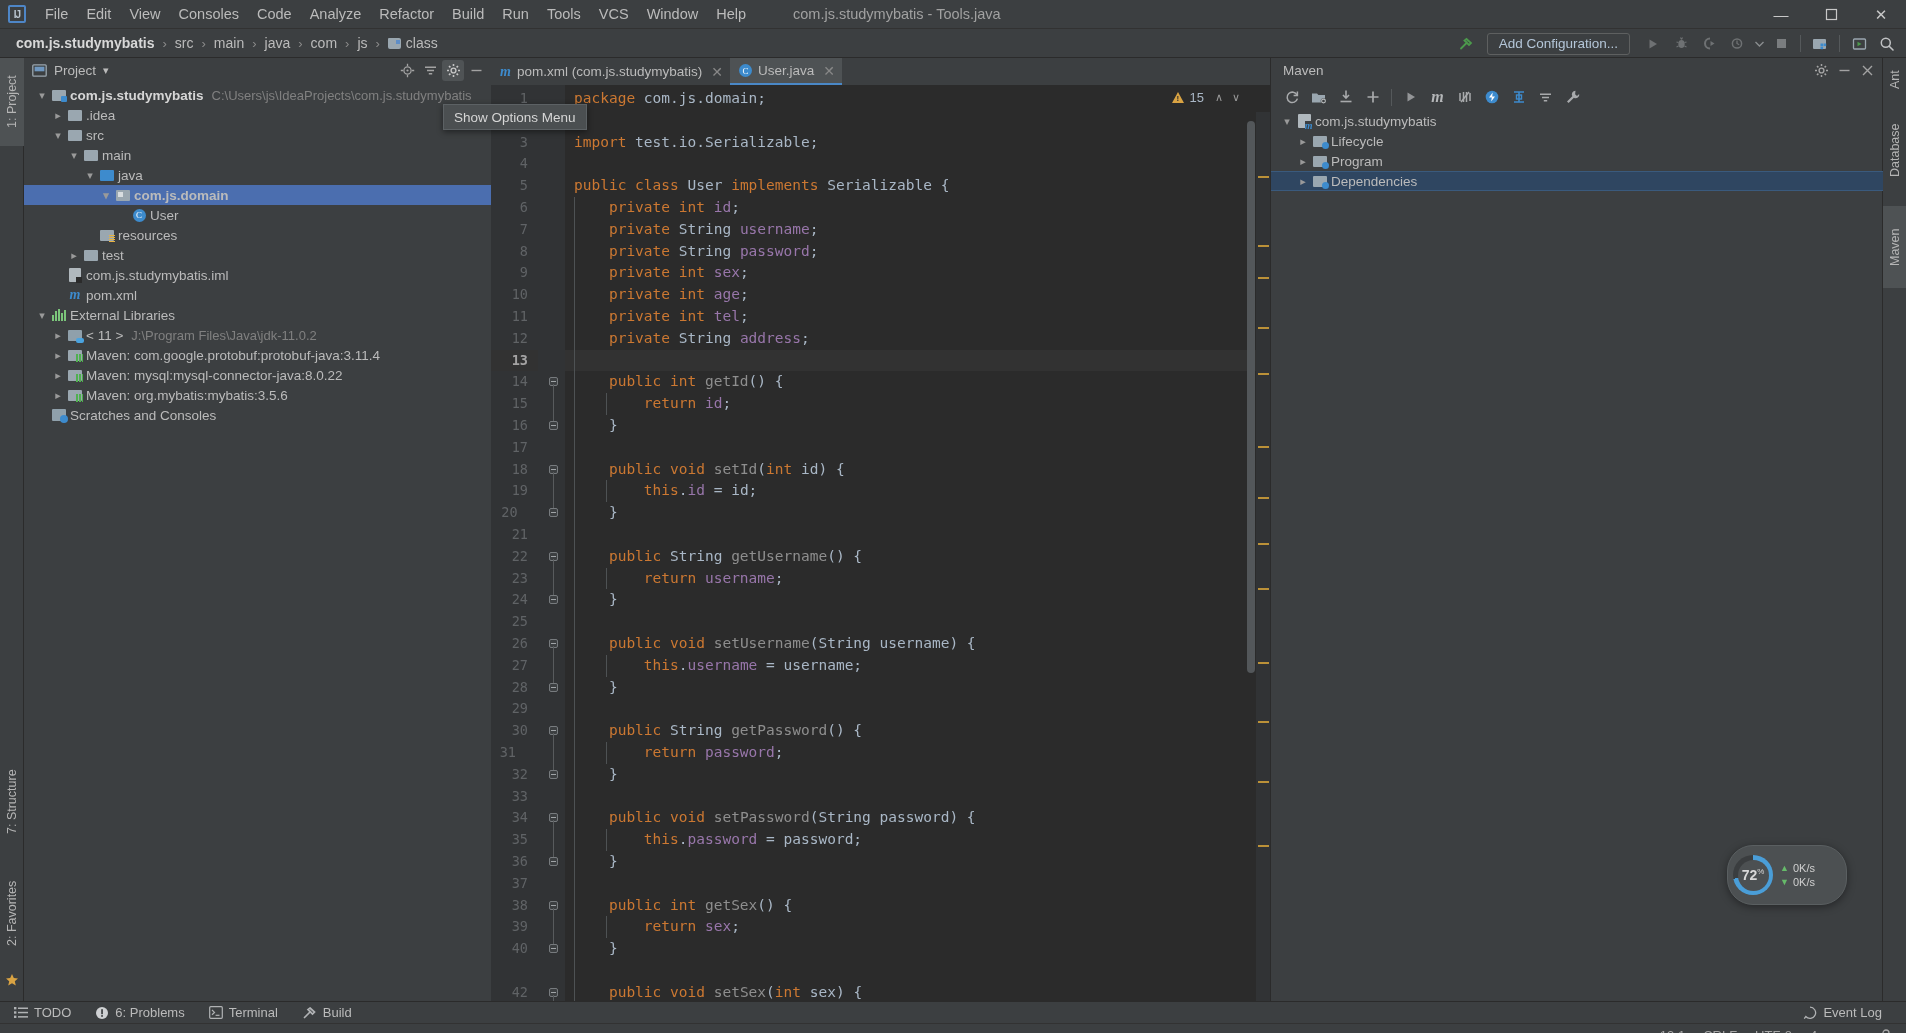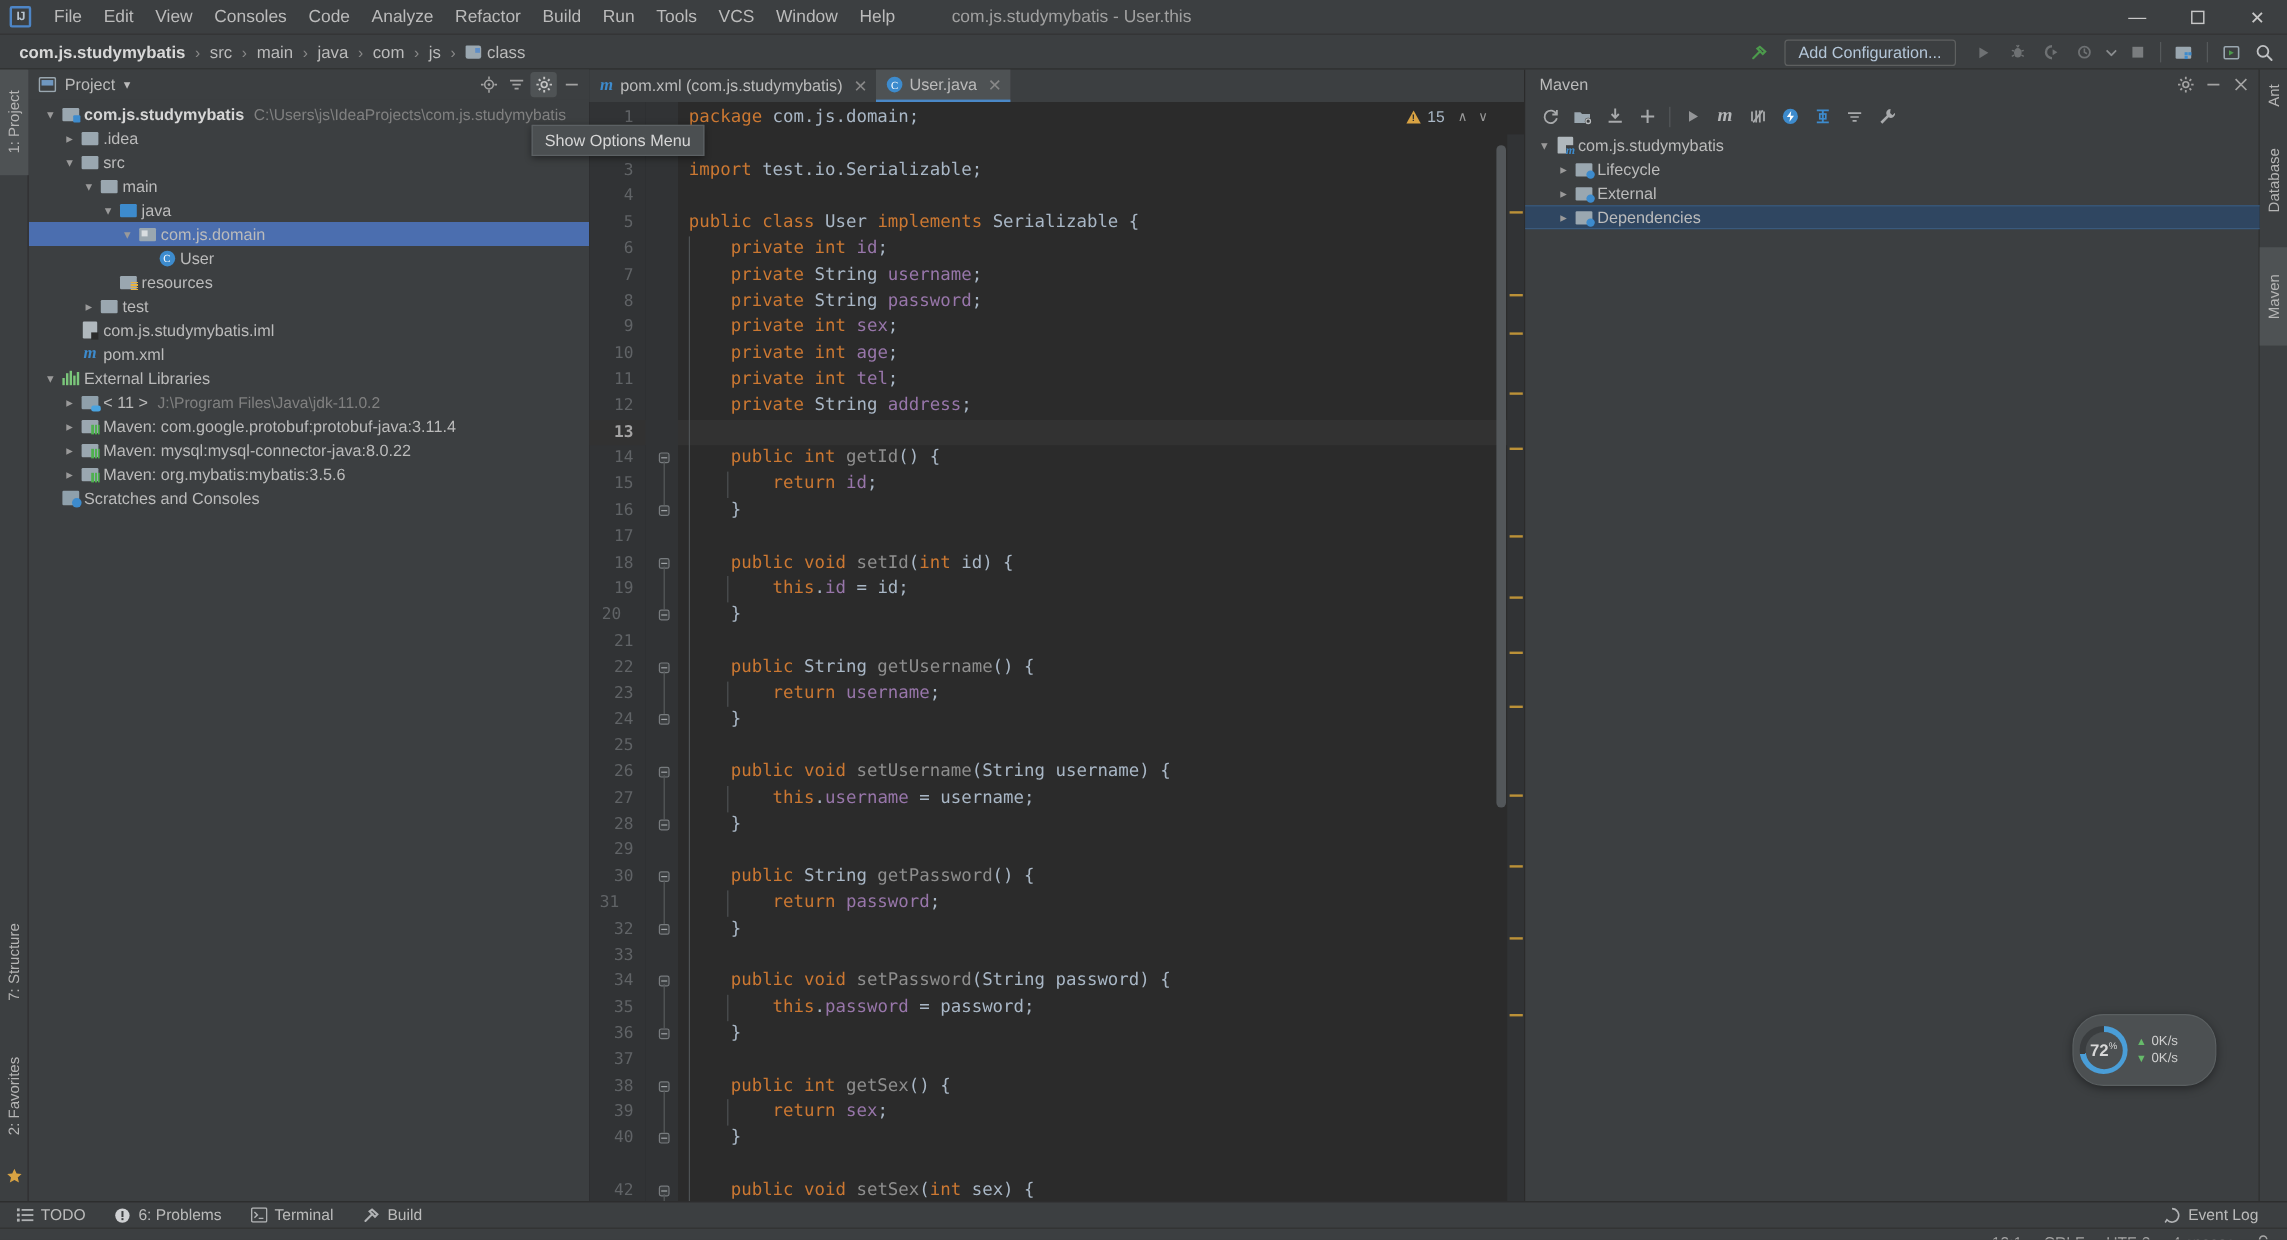--- a/index.html
+++ b/index.html
@@ -119,21 +119,21 @@
   .phi.pressed { background: #4f5355; border-radius: 3px; }
   .tree {
     position: absolute; top: 25px; left: 0; width: 467px; height: 918px;
     background: #3c3f41; overflow: hidden; padding-top: 2px;
   }
   .trow {
     height: 20px; display: flex; align-items: center;
     font-size: 13.5px; color: #bbbbbb; white-space: nowrap;
     padding-right: 4px;
   }
-  .trow.sel { background: #4b6eaf; }
+  .trow.sel { background: #4b6eaf; font-weight: bold; }
   .tarrow {
     width: 16px; display: flex; align-items: center; justify-content: center;
     color: #9a9a9a; font-size: 9px; flex: none;
   }
   .tarrow.open::before { content: "\25BE"; font-size: 11px; }
   .tarrow.closed::before { content: "\25B8"; font-size: 11px; }
   .ticon { width: 18px; display: flex; align-items: center; justify-content: center; flex: none; }
   .tlabel { margin-left: 2px; }
   .tlabel.bold { font-weight: bold; color: #d6d6d6; }
   .tpath { color: #808080; margin-left: 8px; font-size: 13px; }
@@ -357,21 +357,21 @@
       <div class="menu-item">Code</div>
       <div class="menu-item">Analyze</div>
       <div class="menu-item">Refactor</div>
       <div class="menu-item">Build</div>
       <div class="menu-item">Run</div>
       <div class="menu-item">Tools</div>
       <div class="menu-item">VCS</div>
       <div class="menu-item">Window</div>
       <div class="menu-item">Help</div>
     </div>
-  <div class="win-title">com.js.studymybatis - User.this</div>
+  <div class="win-title">com.js.studymybatis - Tools.java</div>
   <div class="win-buttons">
     <div class="win-btn">—</div>
     <div class="win-btn">
       <svg width="13" height="13" viewBox="0 0 13 13">
           <rect x="1.5" y="1.5" width="10" height="10" fill="none" stroke="#c8c8c8" stroke-width="1.2"></rect>
         </svg>
     </div>
     <div class="win-btn close">✕</div>
   </div>
 </div>
@@ -972,21 +972,21 @@
           <span class="ic-folder gear"></span>
         </span>
         <span class="tlabel">Lifecycle</span>
       </div>
       <div class="mrow">
         <span style="width: 24px; flex: 0 0 auto;"></span>
         <span class="tarrow closed"></span>
         <span class="ticon">
           <span class="ic-folder gear"></span>
         </span>
-        <span class="tlabel">External</span>
+        <span class="tlabel">Program</span>
       </div>
       <div class="mrow sel">
         <span style="width: 24px; flex: 0 0 auto;"></span>
         <span class="tarrow closed"></span>
         <span class="ticon">
           <span class="ic-folder gear"></span>
         </span>
         <span class="tlabel">Dependencies</span>
       </div>
     </div>

